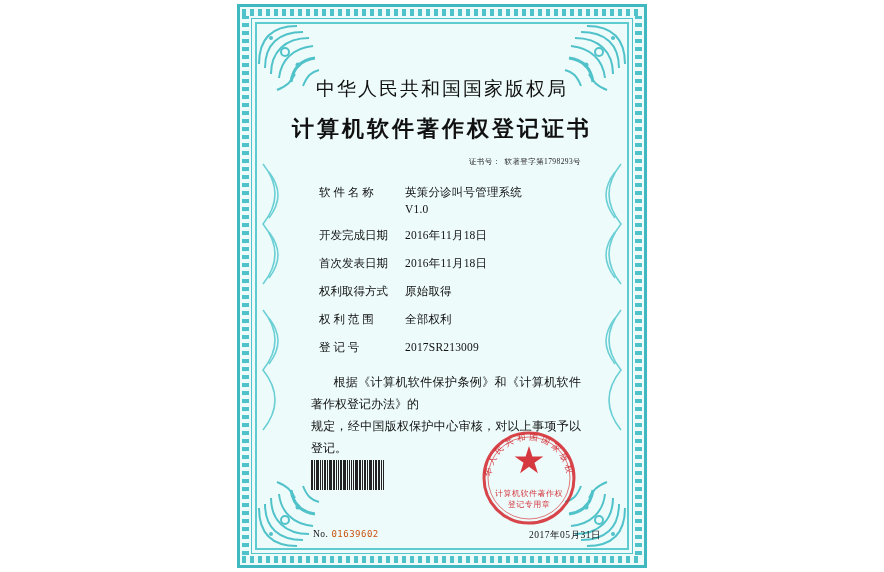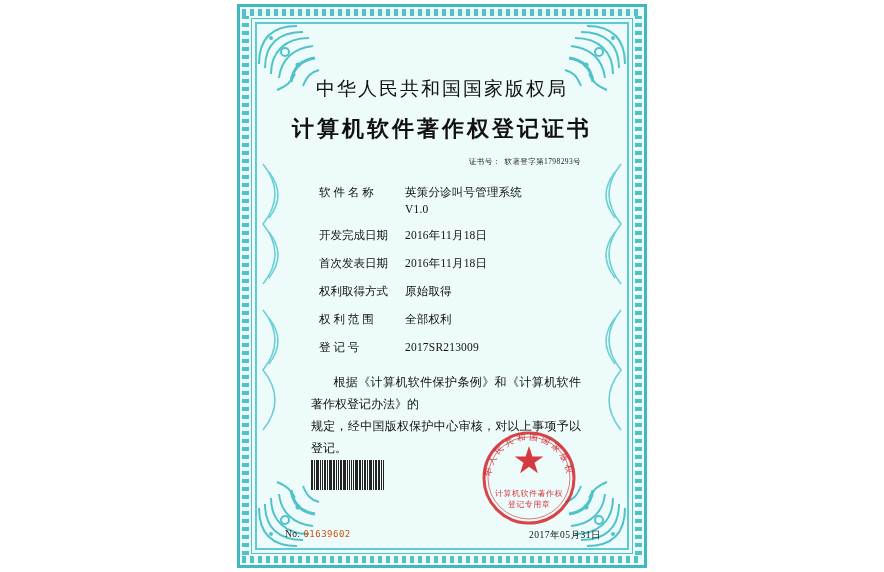--- a/index.html
+++ b/index.html
@@ -180,22 +180,22 @@
     position: absolute;
     right: 66px;
     bottom: 38px;
     width: 104px;
     height: 104px;
   }
   .seal svg { display: block; }
 
   .footer {
     position: absolute;
-    left: 0; right: 0; bottom: 26px;
-    padding: 0 46px 0 48px;
+    left: 12px; right: 0; bottom: 26px;
+    padding: 0 46px 0 64px;
     display: flex;
     justify-content: space-between;
     font-size: 9.5px;
     color: #111;
   }
   .footer .no { letter-spacing: .5px; }
   .footer .no .num { color: #c9530f; font-family: "DejaVu Sans Mono", monospace; font-size: 9px; }
   .footer .date { letter-spacing: .5px; }
 </style>
 </head>

